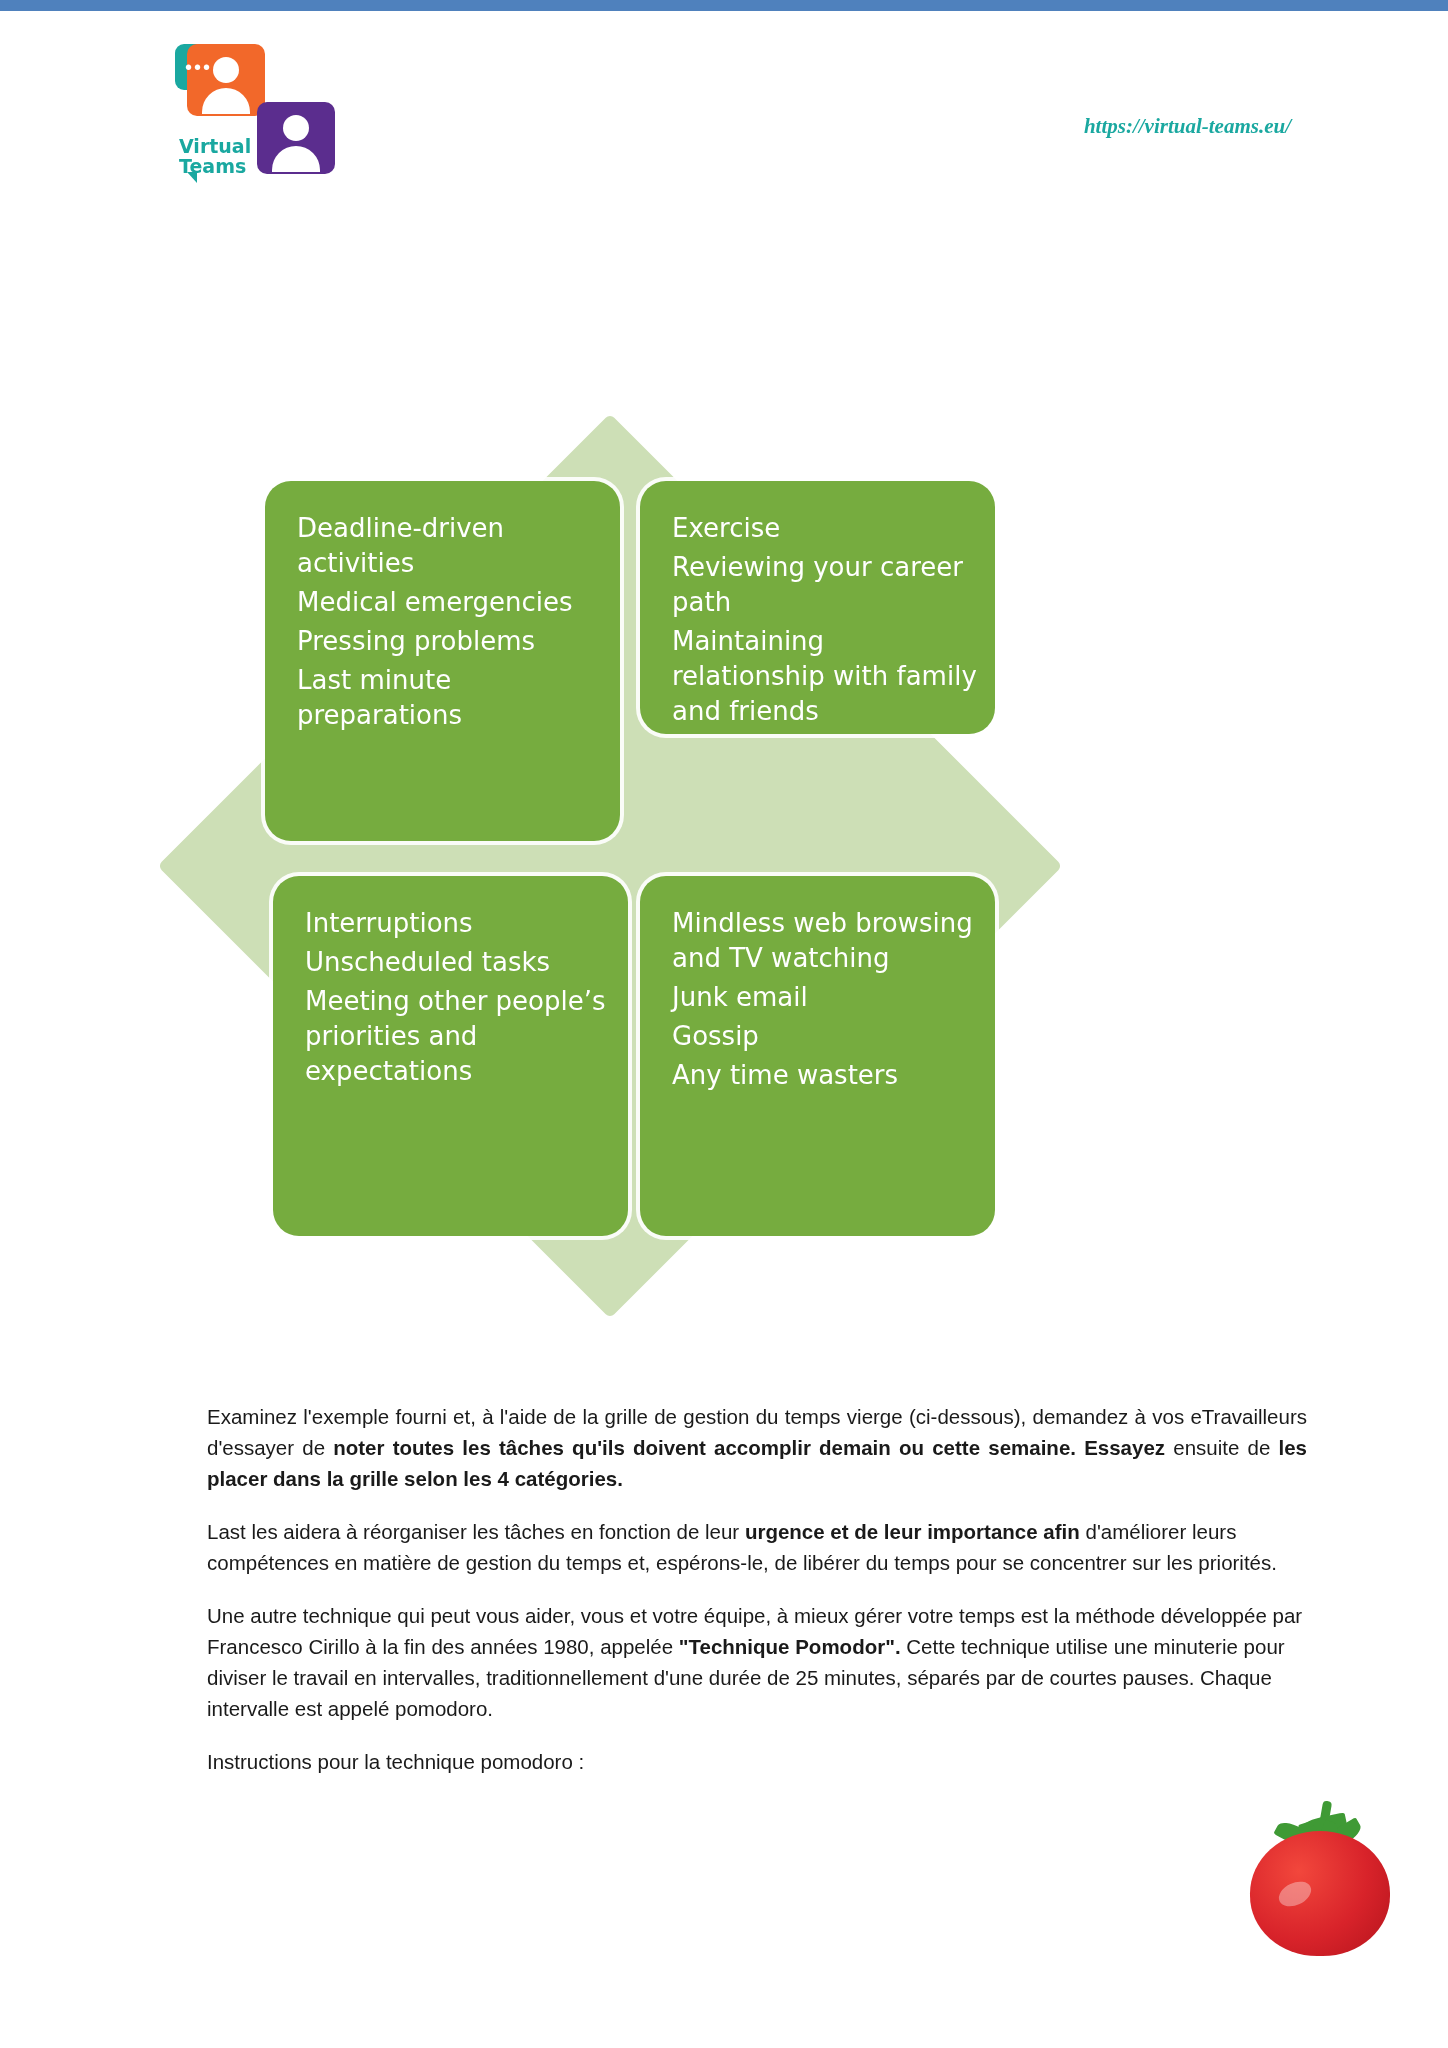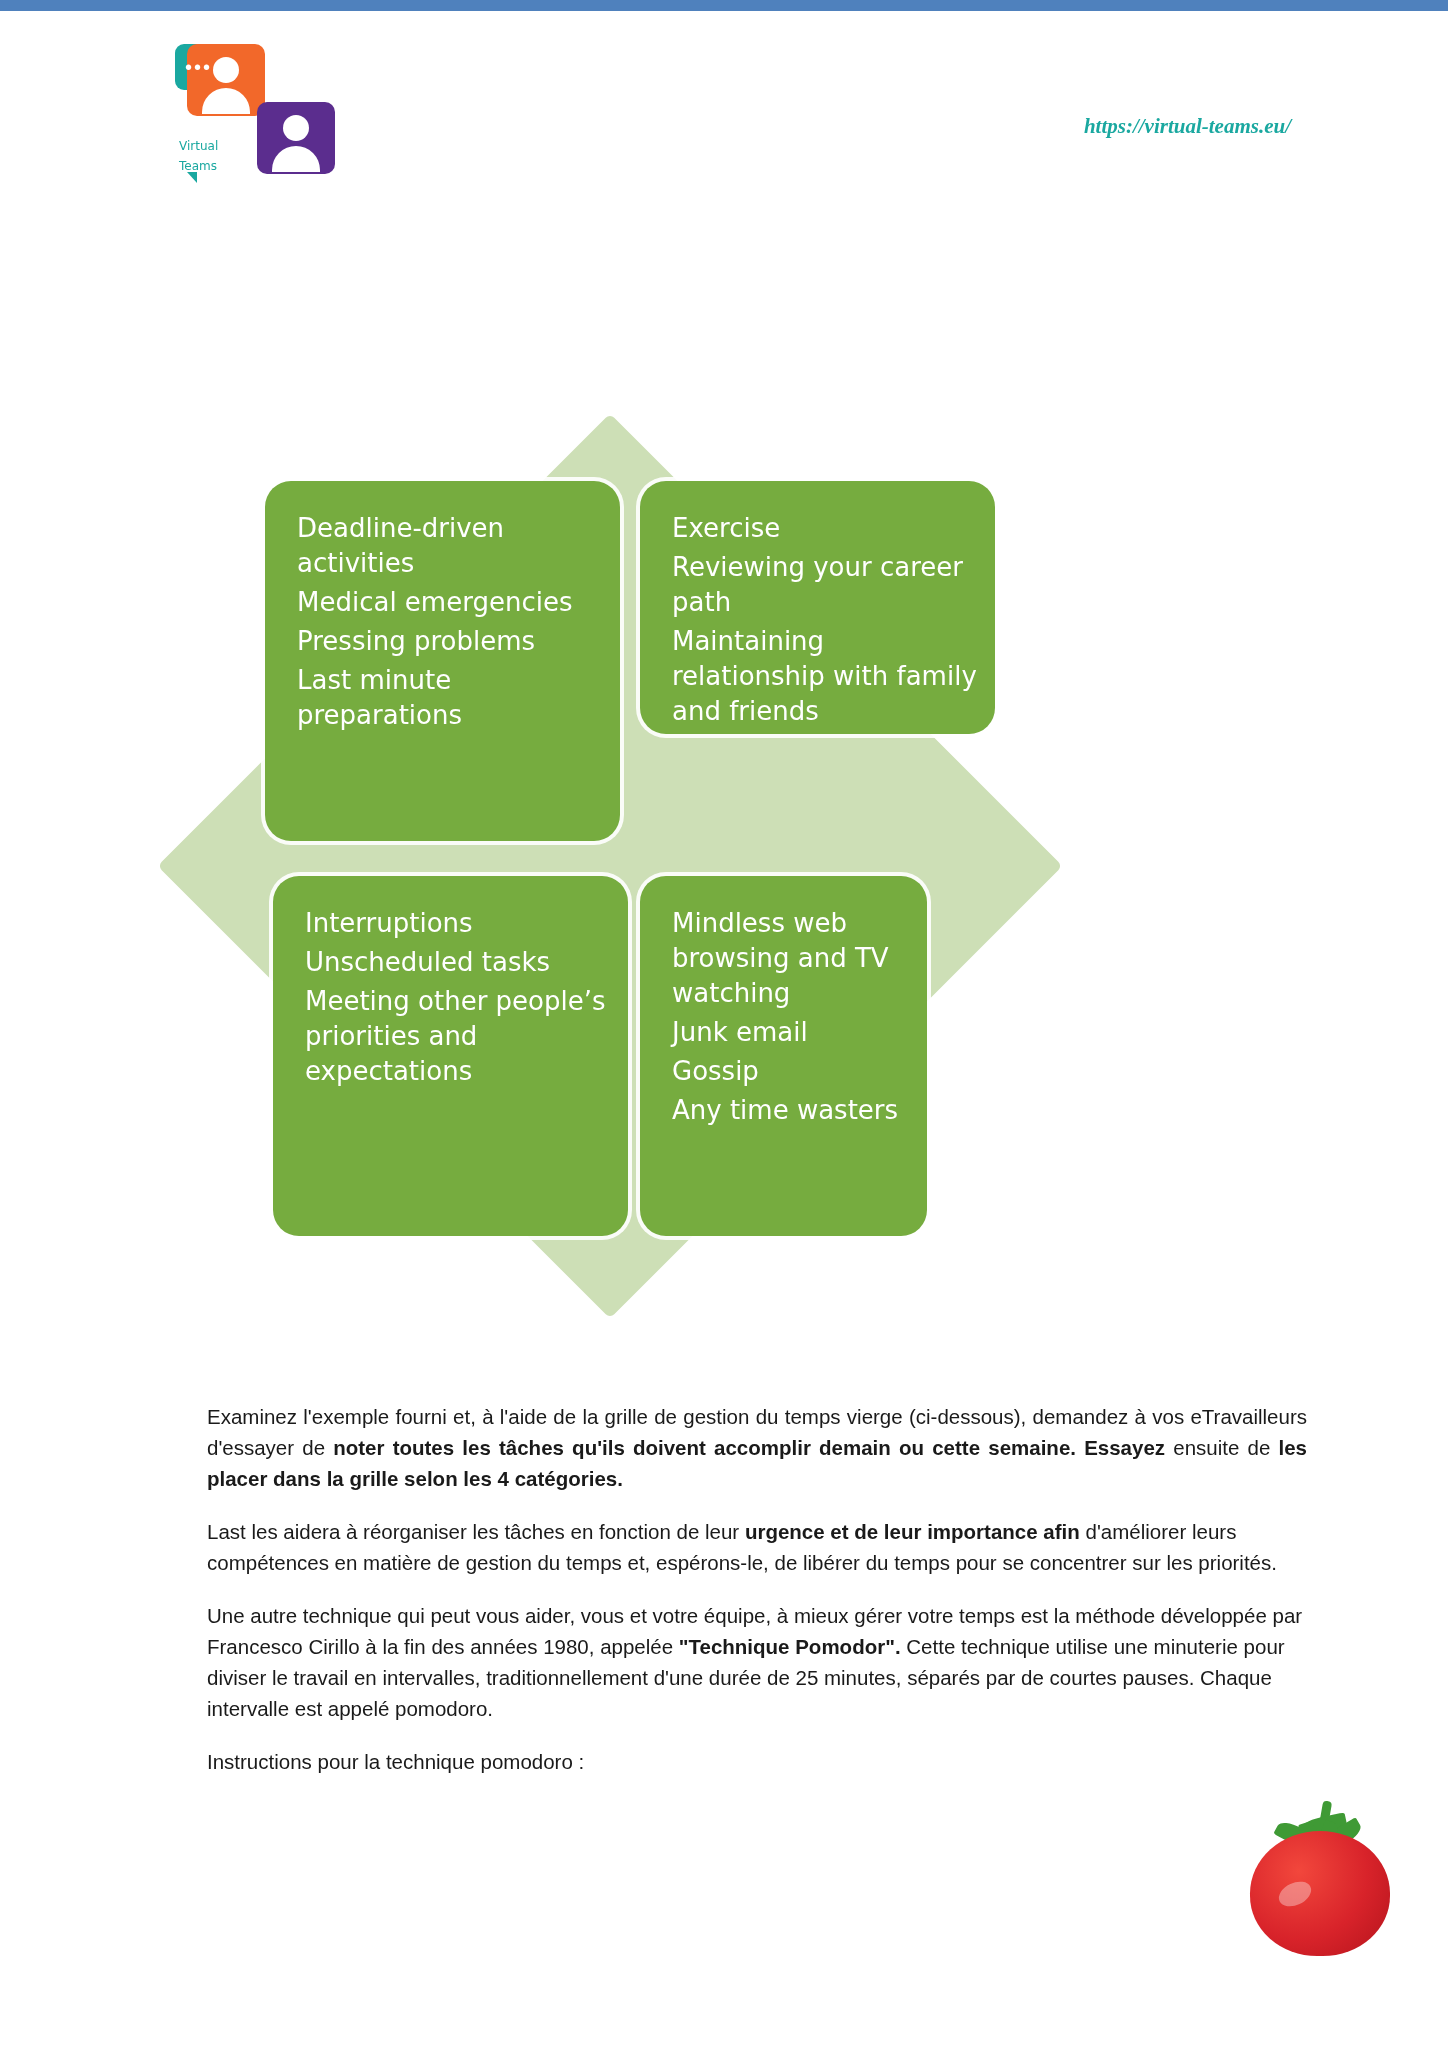--- a/index.html
+++ b/index.html
@@ -91,22 +91,22 @@
     border-radius: 26px 26px 0 0;
     background: #ffffff;
     margin-top: 5px;
   }
   .logo-orange .person { top: 13px; }
   .logo-purple .person { top: 13px; }
   .logo-text {
     position: absolute;
     left: 4px; top: 92px;
     color: #1aa8a0;
-    font-size: 12px;
-    font-weight: normal;
+    font-size: 19px;
+    font-weight: bold;
     line-height: 20px;
     font-family: "DejaVu Sans", sans-serif;
   }
   .site-url {
     position: absolute;
     right: 157px; top: 88px;
     color: #1aa8a0;
     font-size: 21px;
     font-style: italic;
     font-weight: bold;
@@ -136,21 +136,21 @@
     padding: 30px 12px 20px 32px;
     font-size: 26px;
     line-height: 35px;
     font-family: "DejaVu Sans", sans-serif;
     box-shadow: 0 0 0 4px rgba(255,255,255,0.9);
   }
   .cell p { margin: 0 0 4px 0; }
   .cell-tl { left: 95px;  top: 75px;  width: 355px; height: 360px; }
   .cell-tr { left: 470px; top: 75px;  width: 355px; height: 253px; }
   .cell-bl { left: 95px;  top: 470px; width: 355px; height: 360px; margin-left: 8px; }
-  .cell-br { left: 470px; top: 470px; width: 287px; height: 360px; }
+  .cell-br { left: 470px; top: 470px; width: 355px; height: 360px; }
 
   
   .content {
     position: absolute;
     left: 175px; top: 1390px;
     width: 1100px;
     font-size: 20.5px;
     line-height: 31px;
     color: #1a1a1a;
     margin-left: 32px;

